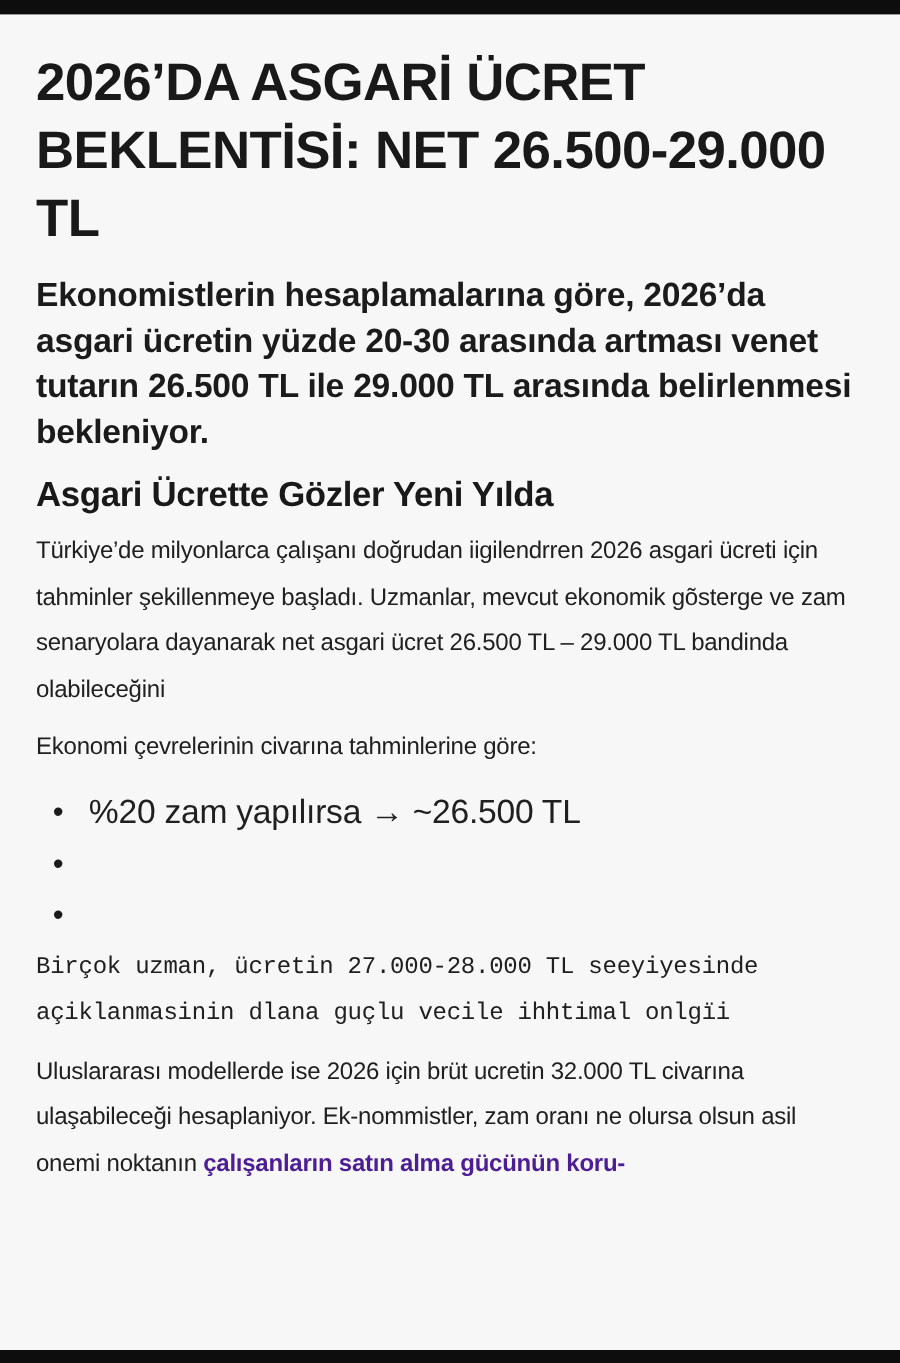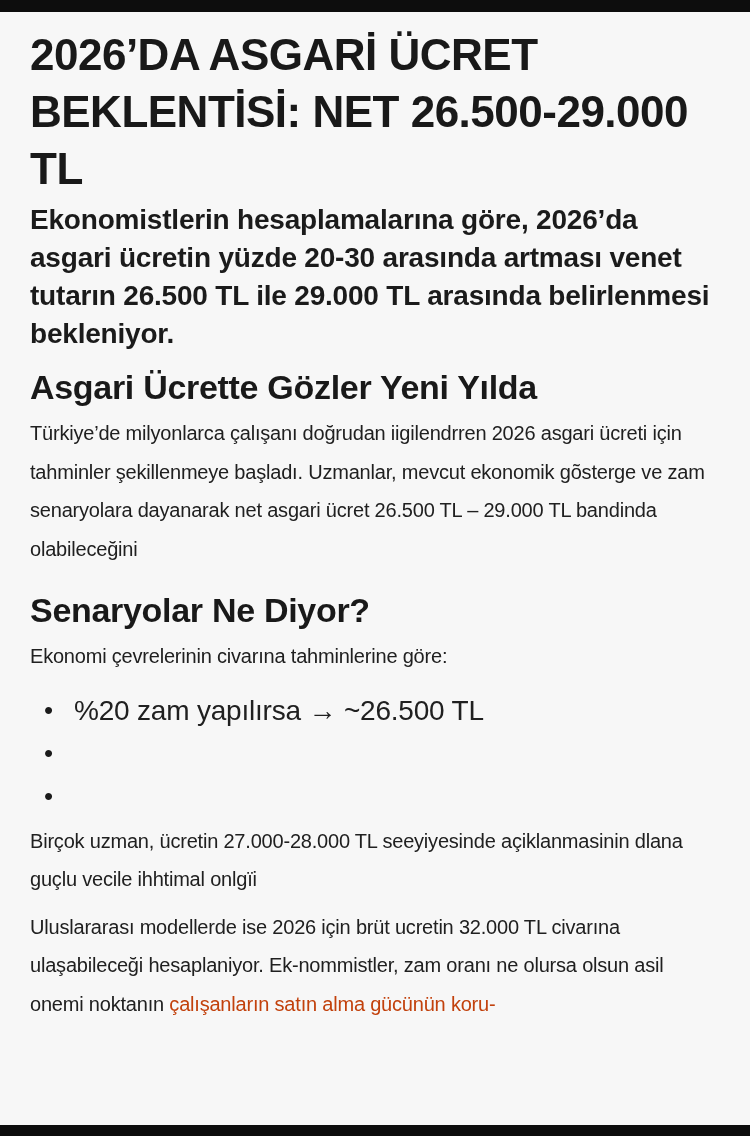--- a/index.html
+++ b/index.html
@@ -8,75 +8,74 @@
     width: 750px; height: 1136px;
     position: relative; overflow: hidden;
     background: #f7f7f7;
     color: #1c1c1c;
     font-family: "Liberation Sans", sans-serif;
     -webkit-font-smoothing: antialiased;
   }
   .edge-bar { width: 750px; height: 12px; background: #0d0d0d; }
   .edge-bar.bottom { position: absolute; left: 0; bottom: 0; height: 11px; }
 
-  main { padding: 10px 30px 0 30px; }
+  main { padding: 24px 30px 0 30px; }
 
   h1.title {
     font-size: 44px; line-height: 57px; font-weight: 700;
     letter-spacing: -0.5px; color: #191919;
     margin-top: 4px;
   }
   p.lead {
     font-size: 28px; line-height: 38px; font-weight: 700;
     letter-spacing: -0.2px; color: #1b1b1b;
-    margin-top: 4px; padding-top: 0px;
+    margin-top: 16px; padding-top: 0px;
   }
   h2.section-heading {
-    font-size: 34px; line-height: 36px; font-weight: 700;
+    font-size: 29px; line-height: 36px; font-weight: 700;
     letter-spacing: -0.3px; color: #191919;
     margin-top: 16px;
   }
   h2.section-heading.spaced { margin-top: 24px; }
   p.body {
     font-size: 20px; line-height: 38.5px; font-weight: 400;
     letter-spacing: -0.2px; color: #202020;
     margin-top: 9px;
   }
-  p.body.gap { margin-top: 4px; }
+  p.body.gap { margin-top: 4px; font-family: Liberation Mono, monospace; }
   p.body.gap2 { margin-top: 9px; }
   ul.scenario-list {
     list-style: none; margin-top: 13px; padding-left: 14px;
   }
   ul.scenario-list li {
     display: flex; align-items: flex-start;
     font-size: 28px; line-height: 43px;
     letter-spacing: -0.2px; color: #202020;
   }
   .bullet-dot {
     width: 30px; flex: 0 0 30px;
     font-size: 26px; line-height: 43px; color: #1b1b1b;
   }
-  .closing b { font-weight: 400; color: #c2410c; }
+  .closing b { font-weight: 700; color: #4c1d95; }
 </style>
 </head>
 <body>
 
 <div class="edge-bar top"></div>
 
 <main>
 
   <h1 class="title">2026’DA ASGARİ ÜCRET BEKLENTİSİ: NET 26.500-29.000 TL</h1>
 
   <p class="lead">Ekonomistlerin hesaplamalarına göre, 2026’da asgari ücretin yüzde 20-30 arasında artması venet tutarın 26.500 TL ile 29.000 TL arasında belirlenmesi bekleniyor.</p>
 
   <h2 class="section-heading">Asgari Ücrette Gözler Yeni Yılda</h2>
 
   <p class="body">Türkiye’de milyonlarca çalışanı doğrudan iigilendrren 2026 asgari ücreti için tahminler şekillenmeye başladı. Uzmanlar, mevcut ekonomik gõsterge ve zam senaryolara dayanarak net asgari ücret 26.500 TL – 29.000 TL bandinda olabileceğini</p>
 
-  <h2 class="section-heading spaced">Senaryolar Ne Diyor?</h2>
 
   <p class="body">Ekonomi çevrelerinin civarına tahminlerine göre:</p>
 
   <ul class="scenario-list">
     <li>
       <span class="bullet-dot">•</span>
       <span>%20 zam yapılırsa → ~26.500 TL</span>
     </li>
     <li>
       <span class="bullet-dot">•</span>

